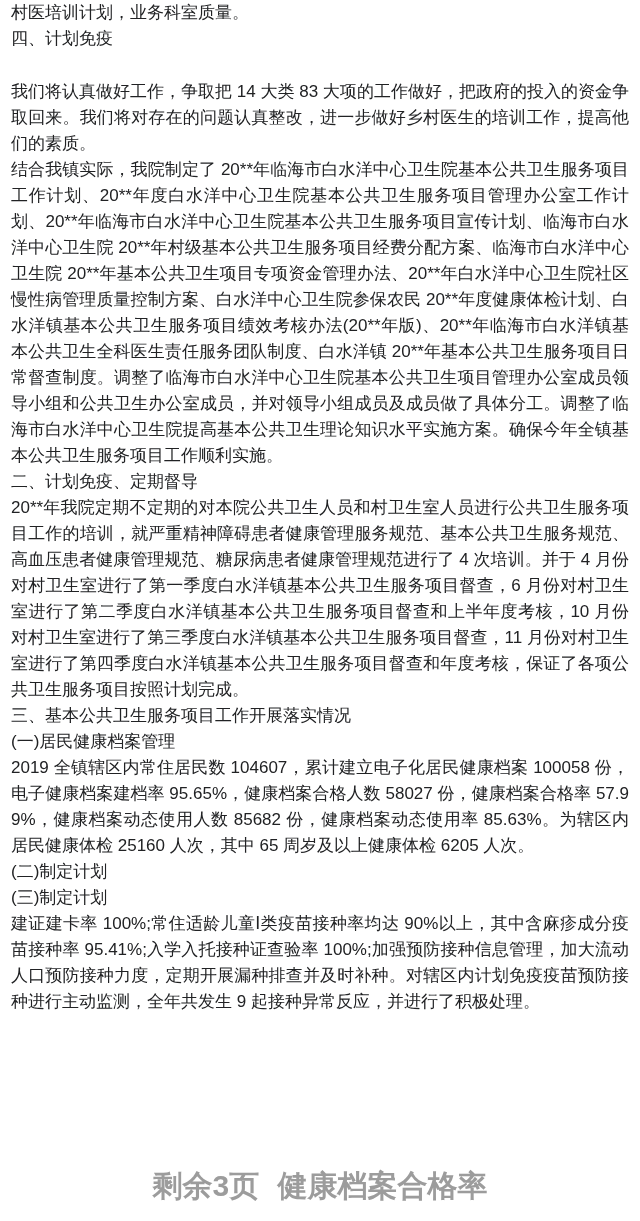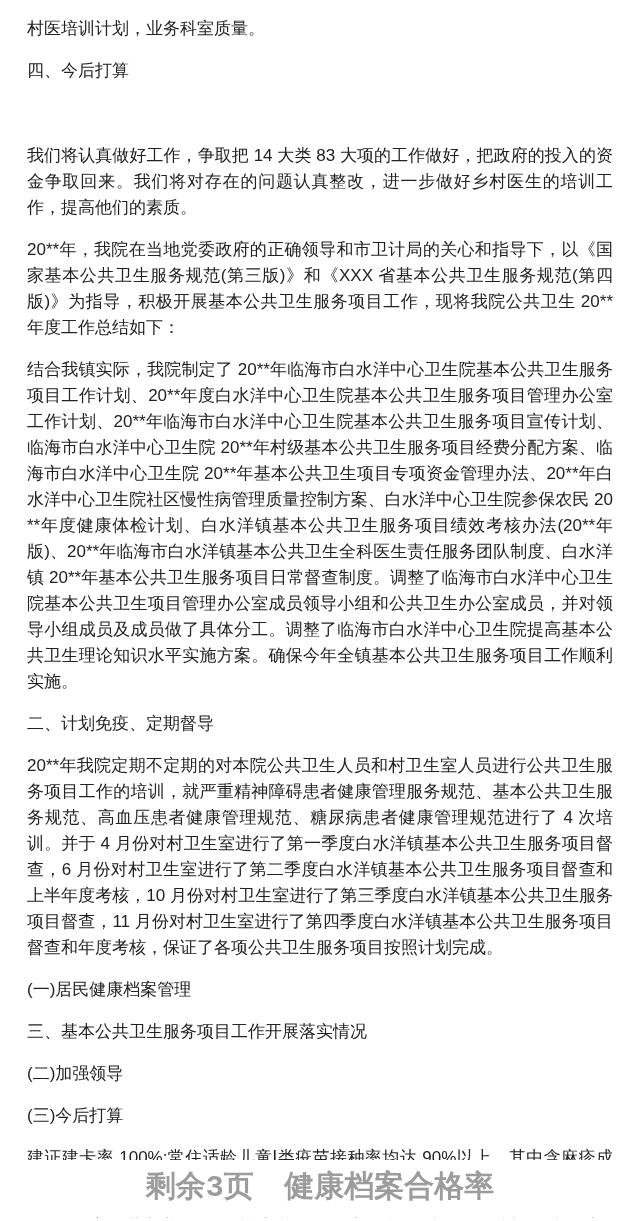--- a/index.html
+++ b/index.html
@@ -13,55 +13,55 @@
     font-family: "Liberation Sans", "DejaVu Sans", sans-serif;
   }
   .doc {
     padding: 0 11px;
     color: #212224;
     font-size: 17px;
     line-height: 26px;
     text-align: justify;
     word-break: break-all;
   }
-  .doc p { margin: 16px; }
+  .doc p { margin: 0; }
   .clipped { margin-top: -15px; }
   .blank-line { height: 27px; }
   .heading { font-weight: 400; }
   .footer {
     position: absolute;
     left: 0;
     width: 100%;
     top: 1160px;
     text-align: center;
     color: #9c9c9c;
     font-weight: 700;
     font-size: 30px;
     background: #ffffff;
     padding: 6px 0 10px 0;
   }
-  .footer span { margin: 0 11px; font-family: Liberation Mono, monospace; }
+  .footer span { margin: 0 5px; }
 </style>
 </head>
 <body>
 
 <div class="page">
   <div class="doc">
     <p class="clipped">村医培训计划，业务科室质量。</p>
-    <p class="heading">四、今后打算</p>
+    <p class="heading">四、计划免疫</p>
     <div class="blank-line"></div>
     <p class="para">我们将认真做好工作，争取把 14 大类 83 大项的工作做好，把政府的投入的资金争取回来。我们将对存在的问题认真整改，进一步做好乡村医生的培训工作，提高他们的素质。</p>
-    <p class="para">20**年，我院在当地党委政府的正确领导和市卫计局的关心和指导下，以《国家基本公共卫生服务规范(第三版)》和《XXX 省基本公共卫生服务规范(第四版)》为指导，积极开展基本公共卫生服务项目工作，现将我院公共卫生 20**年度工作总结如下：</p>
     <p class="para">结合我镇实际，我院制定了 20**年临海市白水洋中心卫生院基本公共卫生服务项目工作计划、20**年度白水洋中心卫生院基本公共卫生服务项目管理办公室工作计划、20**年临海市白水洋中心卫生院基本公共卫生服务项目宣传计划、临海市白水洋中心卫生院 20**年村级基本公共卫生服务项目经费分配方案、临海市白水洋中心卫生院 20**年基本公共卫生项目专项资金管理办法、20**年白水洋中心卫生院社区慢性病管理质量控制方案、白水洋中心卫生院参保农民 20**年度健康体检计划、白水洋镇基本公共卫生服务项目绩效考核办法(20**年版)、20**年临海市白水洋镇基本公共卫生全科医生责任服务团队制度、白水洋镇 20**年基本公共卫生服务项目日常督查制度。调整了临海市白水洋中心卫生院基本公共卫生项目管理办公室成员领导小组和公共卫生办公室成员，并对领导小组成员及成员做了具体分工。调整了临海市白水洋中心卫生院提高基本公共卫生理论知识水平实施方案。确保今年全镇基本公共卫生服务项目工作顺利实施。</p>
     <p class="heading">二、计划免疫、定期督导</p>
     <p class="para">20**年我院定期不定期的对本院公共卫生人员和村卫生室人员进行公共卫生服务项目工作的培训，就严重精神障碍患者健康管理服务规范、基本公共卫生服务规范、高血压患者健康管理规范、糖尿病患者健康管理规范进行了 4 次培训。并于 4 月份对村卫生室进行了第一季度白水洋镇基本公共卫生服务项目督查，6 月份对村卫生室进行了第二季度白水洋镇基本公共卫生服务项目督查和上半年度考核，10 月份对村卫生室进行了第三季度白水洋镇基本公共卫生服务项目督查，11 月份对村卫生室进行了第四季度白水洋镇基本公共卫生服务项目督查和年度考核，保证了各项公共卫生服务项目按照计划完成。</p>
+    <p class="heading">三、基本公共卫生服务项目工作开展落实情况</p>
     <p class="heading">(一)居民健康档案管理</p>
-    <p class="heading">三、基本公共卫生服务项目工作开展落实情况</p>
-    <p class="heading">(二)加强领导</p>
-    <p class="heading">(三)今后打算</p>
+    <p class="para">2019 全镇辖区内常住居民数 104607，累计建立电子化居民健康档案 100058 份，电子健康档案建档率 95.65%，健康档案合格人数 58027 份，健康档案合格率 57.99%，健康档案动态使用人数 85682 份，健康档案动态使用率 85.63%。为辖区内居民健康体检 25160 人次，其中 65 周岁及以上健康体检 6205 人次。</p>
+    <p class="heading">(二)制定计划</p>
+    <p class="heading">(三)制定计划</p>
     <p class="para">建证建卡率 100%;常住适龄儿童Ⅰ类疫苗接种率均达 90%以上，其中含麻疹成分疫苗接种率 95.41%;入学入托接种证查验率 100%;加强预防接种信息管理，加大流动人口预防接种力度，定期开展漏种排查并及时补种。对辖区内计划免疫疫苗预防接种进行主动监测，全年共发生 9 起接种异常反应，并进行了积极处理。</p>
 
   </div>
 
   <div class="footer">
     <span>剩余3页</span>
     <span>健康档案合格率</span>
   </div>
 </div>
 

